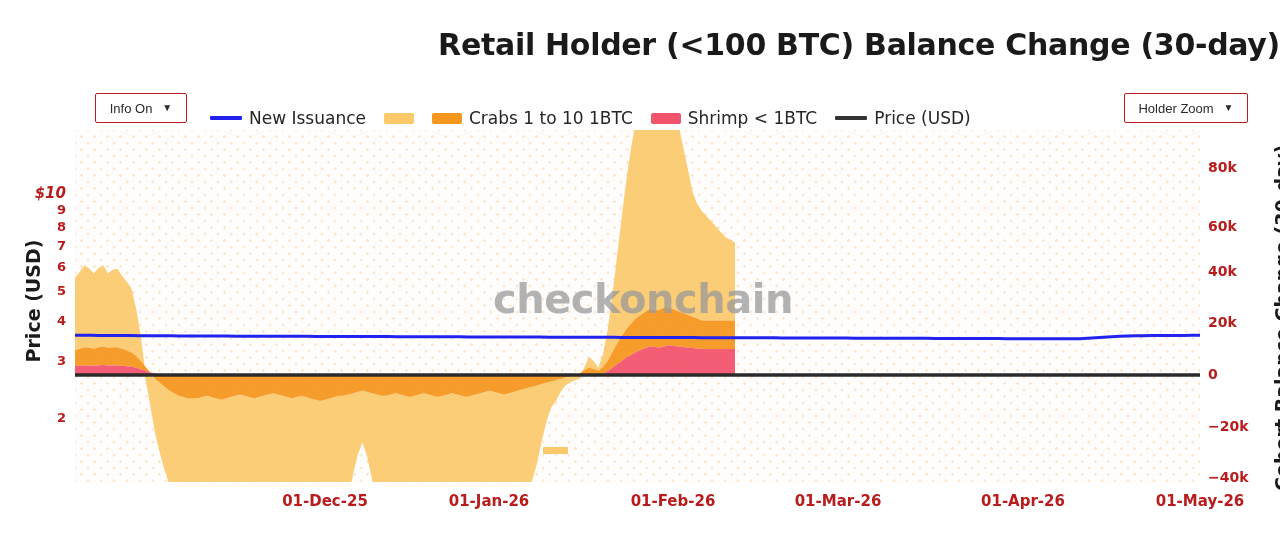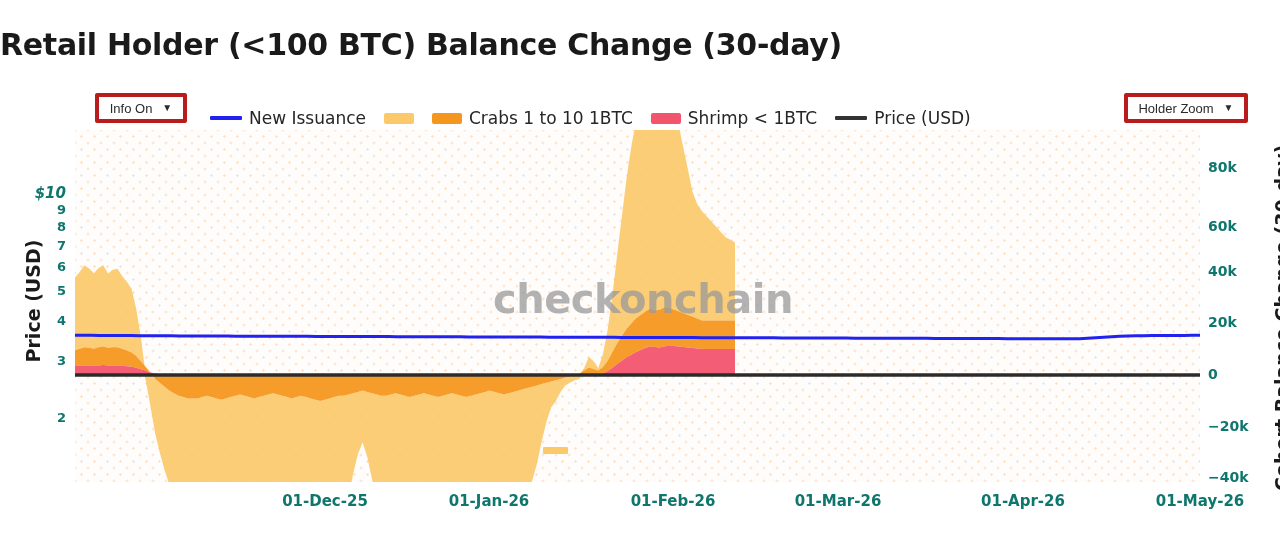--- a/index.html
+++ b/index.html
@@ -19,34 +19,34 @@
     width: 1280px;
     height: 551px;
   }
 
   
   .chart-title {
     position: absolute;
     left: 0;
     top: 27px;
     width: 1280px;
-    text-align: left;
+    text-align: right;
     font-family: "DejaVu Sans", sans-serif;
     font-size: 30px;
     font-weight: 700;
     color: #1a1a1a;
     letter-spacing: -0.3px;
     white-space: nowrap;
   }
 
   
   .dropdown {
     position: absolute;
     box-sizing: border-box;
-    border: 4px solid #b91c1c;
+    border: 1px solid #b91c1c;
     background: #ffffff;
     border-radius: 2px;
     height: 30px;
     display: flex;
     align-items: center;
     justify-content: center;
     gap: 10px;
     font-size: 13px;
     color: #2b2b2b;
     font-family: "Liberation Sans", sans-serif;
@@ -153,21 +153,21 @@
     opacity: 0.75;
     font-family: "DejaVu Sans", sans-serif;
     letter-spacing: -0.5px;
     pointer-events: none;
   }
 
   
   .tick {
     position: absolute;
     font-family: "DejaVu Sans", sans-serif;
-    color: #0f766e;
+    color: #b91c1c;
     white-space: nowrap;
   }
   .tick-left {
     text-align: right;
     font-size: 13px;
     font-weight: 700;
   }
   .tick-left.major { font-size: 15px; font-style: italic; }
   .tick-right {
     text-align: left;

